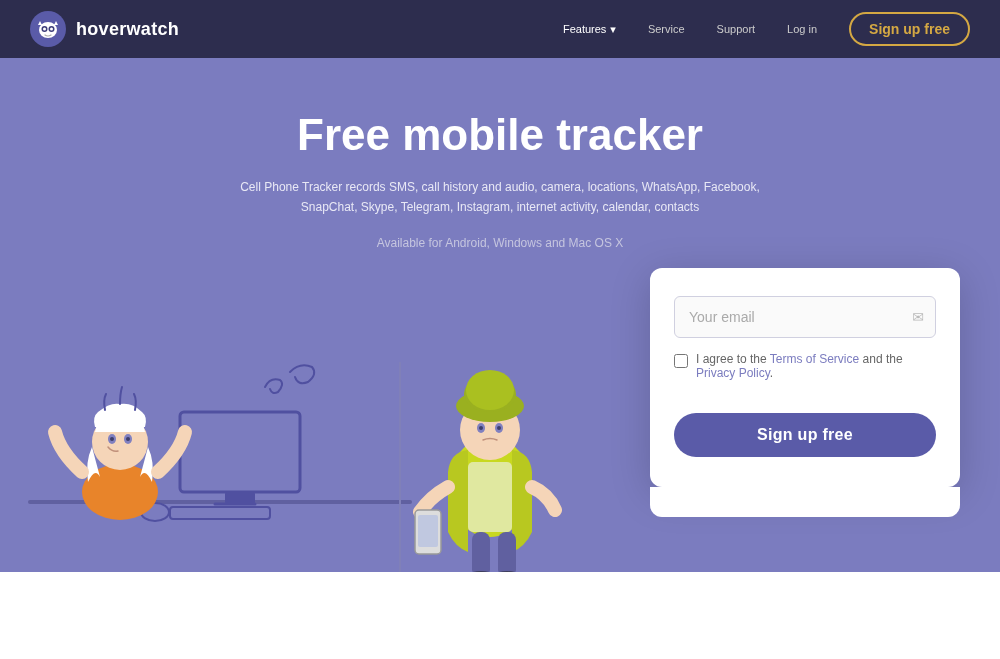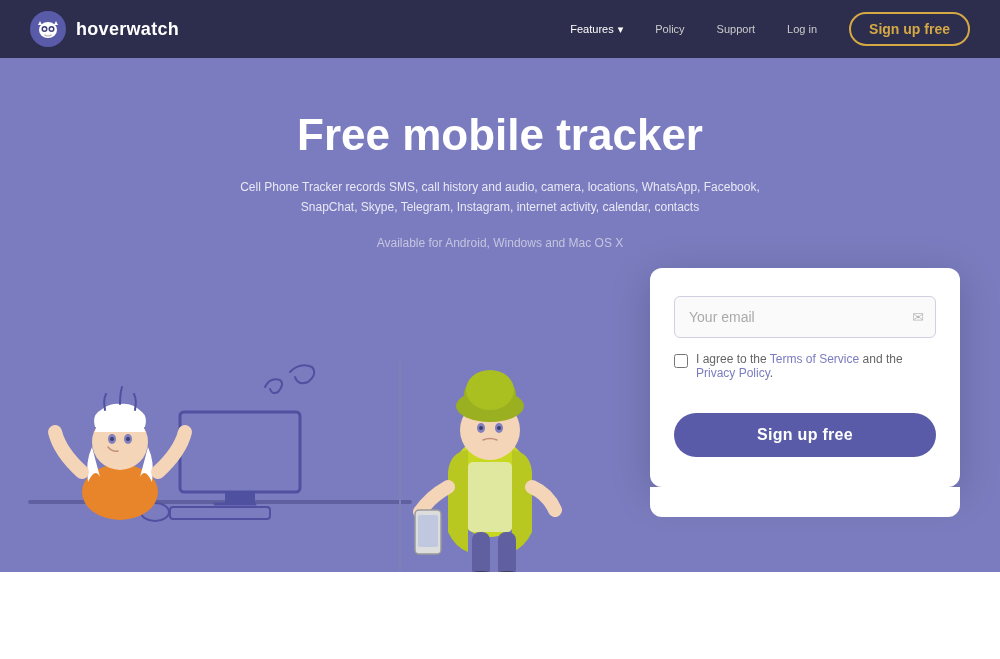--- a/index.html
+++ b/index.html
@@ -197,21 +197,21 @@
       <circle cx="14.5" cy="18" r="1.5" fill="white"></circle>
       <circle cx="21.5" cy="18" r="1.5" fill="white"></circle>
       <path d="M15 24 Q18 26 21 24" stroke="#aaa" stroke-width="1.2" fill="none" stroke-linecap="round"></path>
       <path d="M10 10 L12 14 L8 14 Z" fill="white"></path>
       <path d="M26 10 L24 14 L28 14 Z" fill="white"></path>
     </svg>
     <span class="logo-text">hoverwatch</span>
   </div>
   <div class="nav-links">
     <a class="nav-link features">Features</a>
-    <a class="nav-link">Policy</a>
+    <a class="nav-link">Service</a>
     <a class="nav-link">Support</a>
     <a class="nav-link">Log in</a>
     <button class="nav-signup-btn">Sign up free</button>
   </div>
 </nav>
 
 <section class="hero">
   <div class="hero-content">
     <h1 class="hero-title">Free mobile tracker</h1>
     <p class="hero-subtitle">Cell Phone Tracker records SMS, call history and audio, camera, locations, WhatsApp, Facebook, SnapChat, Skype, Telegram, Instagram, internet activity, calendar, contacts</p>

